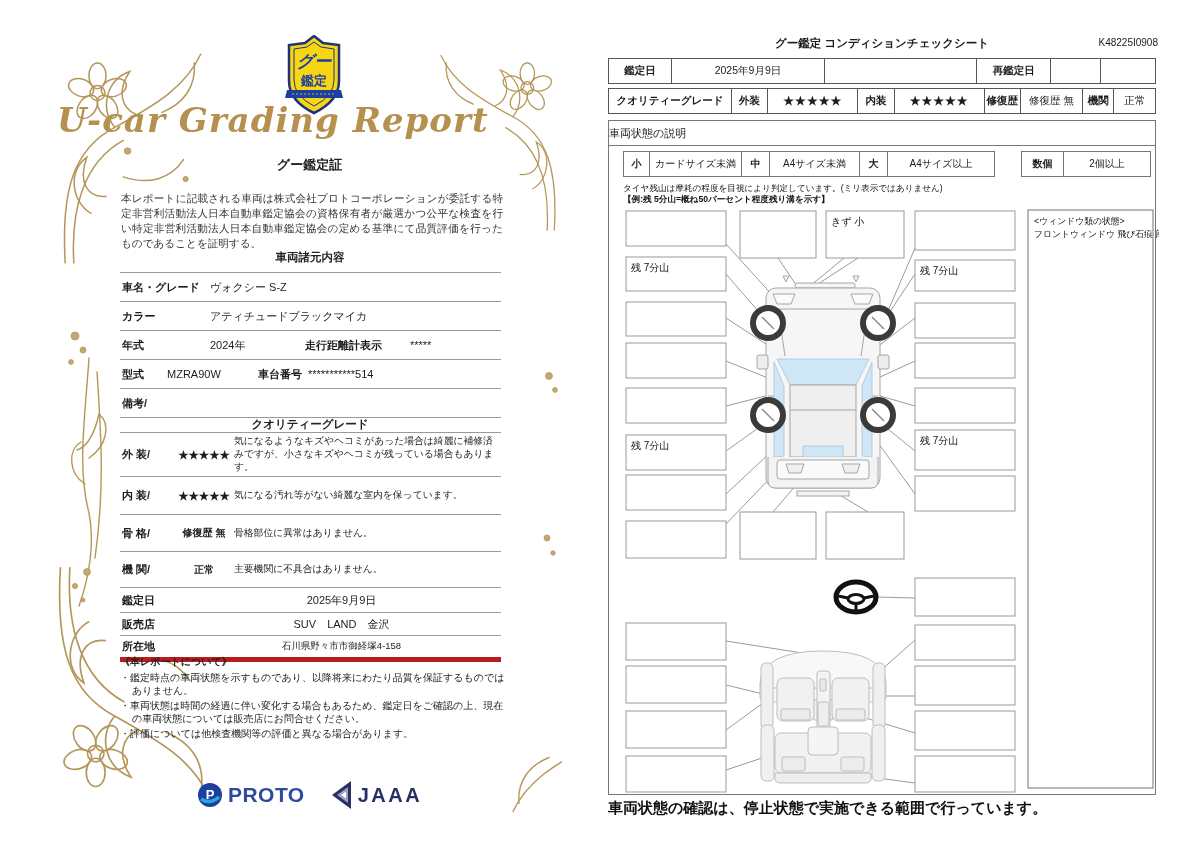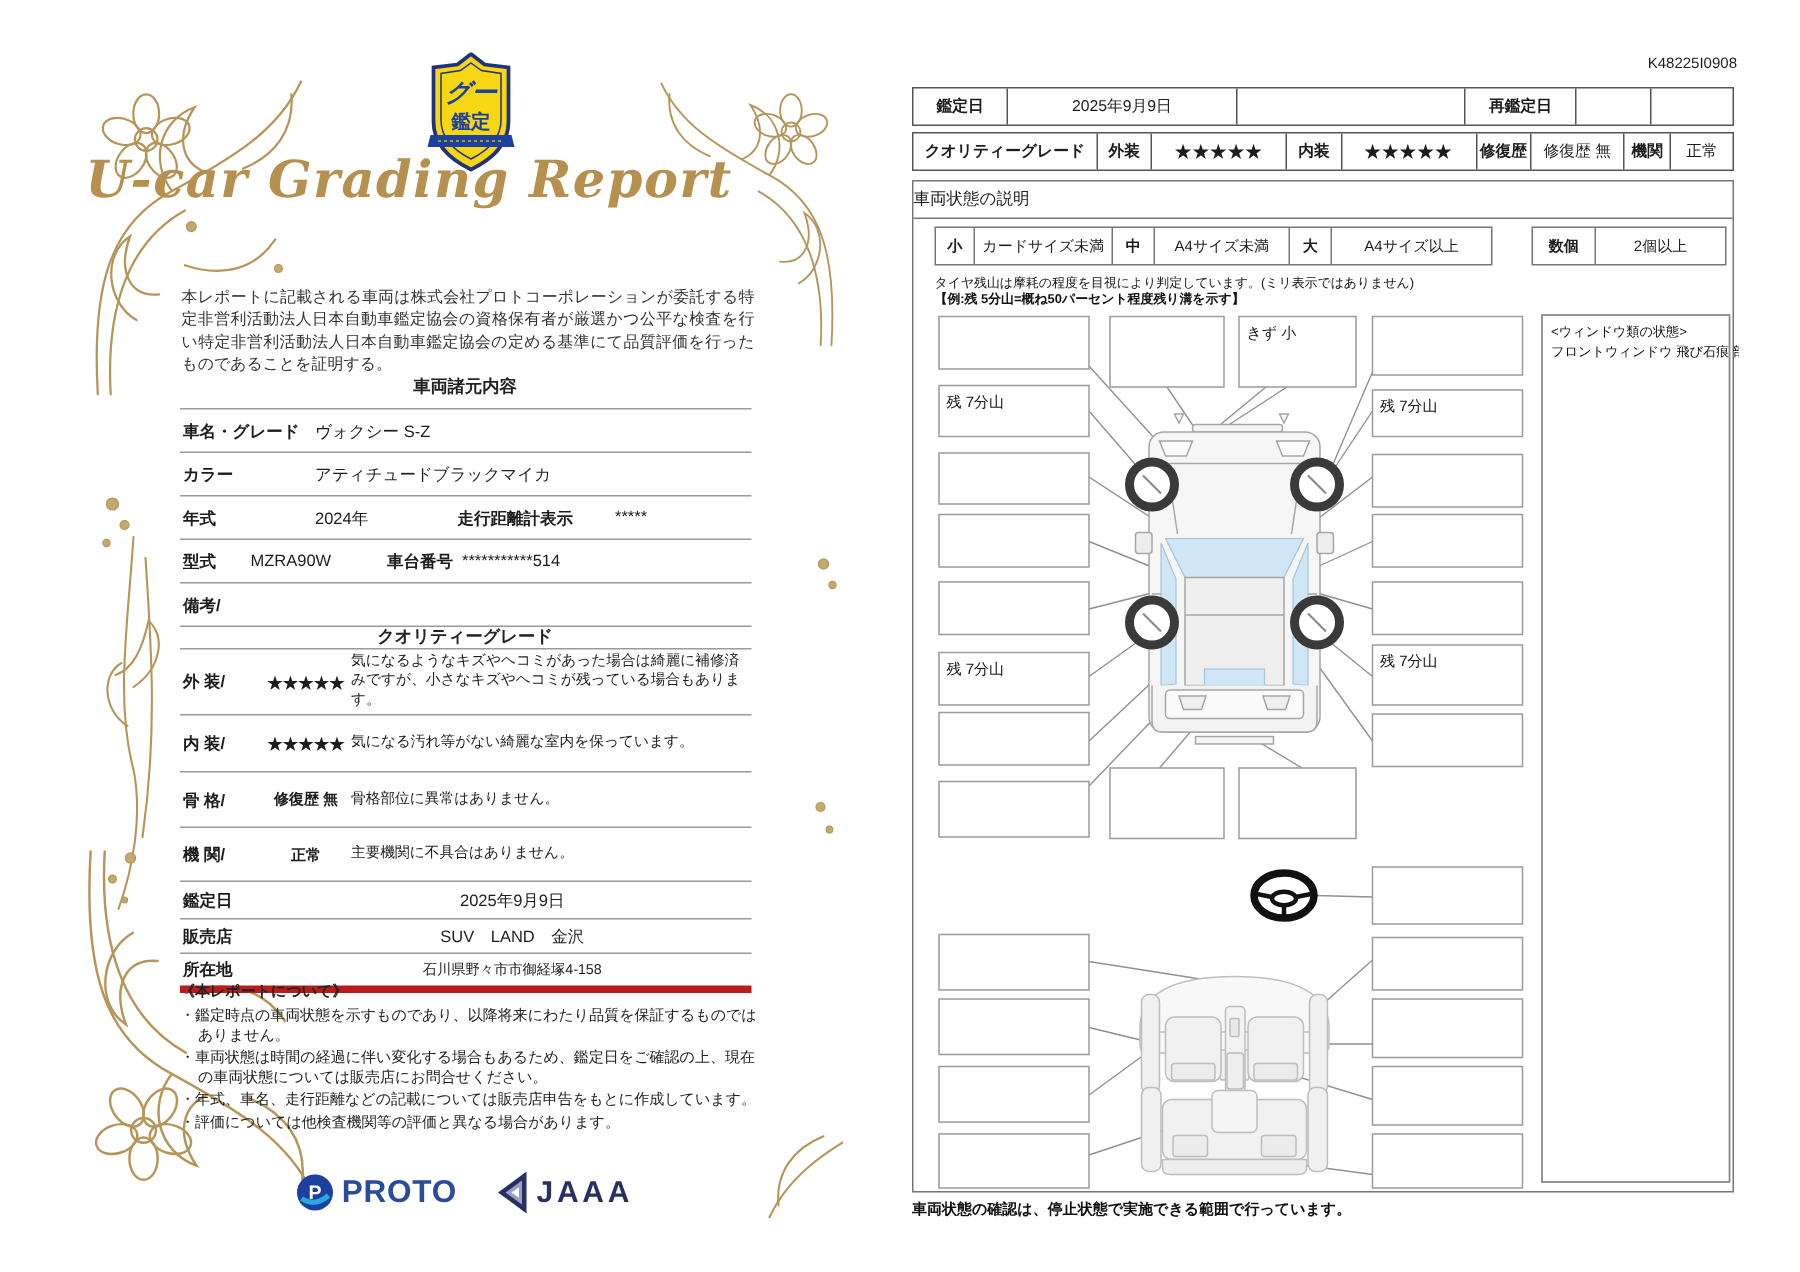--- a/index.html
+++ b/index.html
@@ -62,21 +62,21 @@
   #legend-count{left:412px;}
   .tire-note{position:absolute;top:62px;left:14px;font-size:8.6px;line-height:1.3;color:#111;}
   .tire-note .b{font-weight:bold;}
   #diagram{position:absolute;top:84px;left:2px;}
   .dbox{fill:#ffffff;stroke:#9a9a9a;stroke-width:1;}
   .dlabel{font-family:"Liberation Sans",sans-serif;font-size:10px;fill:#111;}
   .leader{stroke:#8f8f8f;stroke-width:0.9;}
   .winbox{fill:#ffffff;stroke:#8a8a8a;stroke-width:1.2;}
   .wintext{font-family:"Liberation Sans",sans-serif;font-size:8.8px;fill:#111;}
   .glass{fill:#cfe6f7;stroke:#a8c4d8;stroke-width:0.8;}
-  .foot-note{position:absolute;top:771px;left:10px;font-size:10px;font-weight:bold;color:#111;}
+  .foot-note{position:absolute;top:771px;left:10px;font-size:15px;font-weight:bold;color:#111;}
   .gold{stroke:#b5965a;fill:none;stroke-width:1.4;stroke-linecap:round;}
   .golddot{fill:#c3a96d;stroke:#b5965a;stroke-width:0.8;}
 </style>
 </head>
 <body>
 
 <div class="page" id="left-page">
 
   <svg class="orn" style="left:-4px;top:22px;" width="190" height="215" viewBox="0 0 170 200">
     <g class="gold">
@@ -180,20 +180,21 @@
   <svg class="badge" viewBox="0 0 62 88">
     <path d="M31,1 L40,8 L56,10 L56,46 Q56,66 31,78 Q6,66 6,46 L6,10 L22,8 Z" fill="#f7d613" stroke="#20317e" stroke-width="2.5"></path>
     <path d="M31,7 L38,12 L51,14 L51,45 Q51,61 31,71 Q11,61 11,45 L11,14 L24,12 Z" fill="none" stroke="#20317e" stroke-width="1"></path>
     <text x="31" y="32" text-anchor="middle" font-family="Liberation Sans, sans-serif" font-style="italic" font-weight="bold" font-size="17" fill="#1c3fa0">グー</text>
     <text x="31" y="50" text-anchor="middle" font-family="Liberation Sans, sans-serif" font-weight="bold" font-size="13" fill="#1c3fa0">鑑定</text>
     <polygon points="4,55 58,55 60,63 2,63" fill="#1c3fa0"></polygon>
     <line x1="9" y1="59" x2="53" y2="59" stroke="#f7d613" stroke-width="1" stroke-dasharray="2,2" opacity="0.8"></line>
   </svg>
 
   <div class="script-title">U-car Grading Report</div>
+  <div class="subtitle">グー鑑定証</div>
   <p class="intro">本レポートに記載される車両は株式会社プロトコーポレーションが委託する特定非営利活動法人日本自動車鑑定協会の資格保有者が厳選かつ公平な検査を行い特定非営利活動法人日本自動車鑑定協会の定める基準にて品質評価を行ったものであることを証明する。</p>
 
   <div class="sec-title" style="top:222px;">車両諸元内容</div>
   <div class="spec">
     <div class="srow">
       <span class="slabel">車名・グレード</span>
       <span class="sval">ヴォクシー S-Z</span>
     </div>
     <div class="srow">
       <span class="slabel">カラー</span>
@@ -251,21 +252,20 @@
       <span class="ilabel">所在地</span>
       <span class="ival" style="font-size:9.5px;">石川県野々市市御経塚4-158</span>
     </div>
   </div>
 
   <div class="about">
     <div class="about-title">《本レポートについて》</div>
     <ul>
       <li>・鑑定時点の車両状態を示すものであり、以降将来にわたり品質を保証するものではありません。</li>
       <li>・車両状態は時間の経過に伴い変化する場合もあるため、鑑定日をご確認の上、現在の車両状態については販売店にお問合せください。</li>
-      <li>・年式、車名、走行距離などの記載については販売店申告をもとに作成しています。</li>
       <li>・評価については他検査機関等の評価と異なる場合があります。</li>
     </ul>
   </div>
 
   <div class="logos">
     <div class="logo">
       <svg width="26" height="26" viewBox="0 0 26 26">
         <circle cx="13" cy="13" r="12" fill="#1c3fa0"></circle>
         <path d="M4,17 Q13,23 22,15" stroke="#29a8e0" stroke-width="3.4" fill="none"></path>
         <text x="13" y="17" text-anchor="middle" font-family="Liberation Sans,sans-serif" font-weight="bold" font-size="13" fill="#ffffff">P</text>
@@ -277,20 +277,21 @@
         <polygon points="1,15 20,1 20,29" fill="#2a2f63"></polygon>
         <polygon points="6,15 17,7 17,23" fill="#9aa0c0"></polygon>
         <polygon points="10,15 15,11.5 15,18.5" fill="#ffffff"></polygon>
       </svg>
       <span class="jaaa-text">JAAA</span>
     </div>
   </div>
 </div>
 
 <div class="page" id="right-page">
+  <div class="sheet-title">グー鑑定  コンディションチェックシート</div>
   <div class="sheet-id">K48225I0908</div>
 
   <div class="tbl" id="tableA">
     <div class="cell lab" style="flex:11.5;">鑑定日</div>
     <div class="cell" style="flex:28;">2025年9月9日</div>
     <div class="cell" style="flex:28;"></div>
     <div class="cell lab" style="flex:13.5;">再鑑定日</div>
     <div class="cell" style="flex:9;"></div>
     <div class="cell" style="flex:10;"></div>
   </div>

